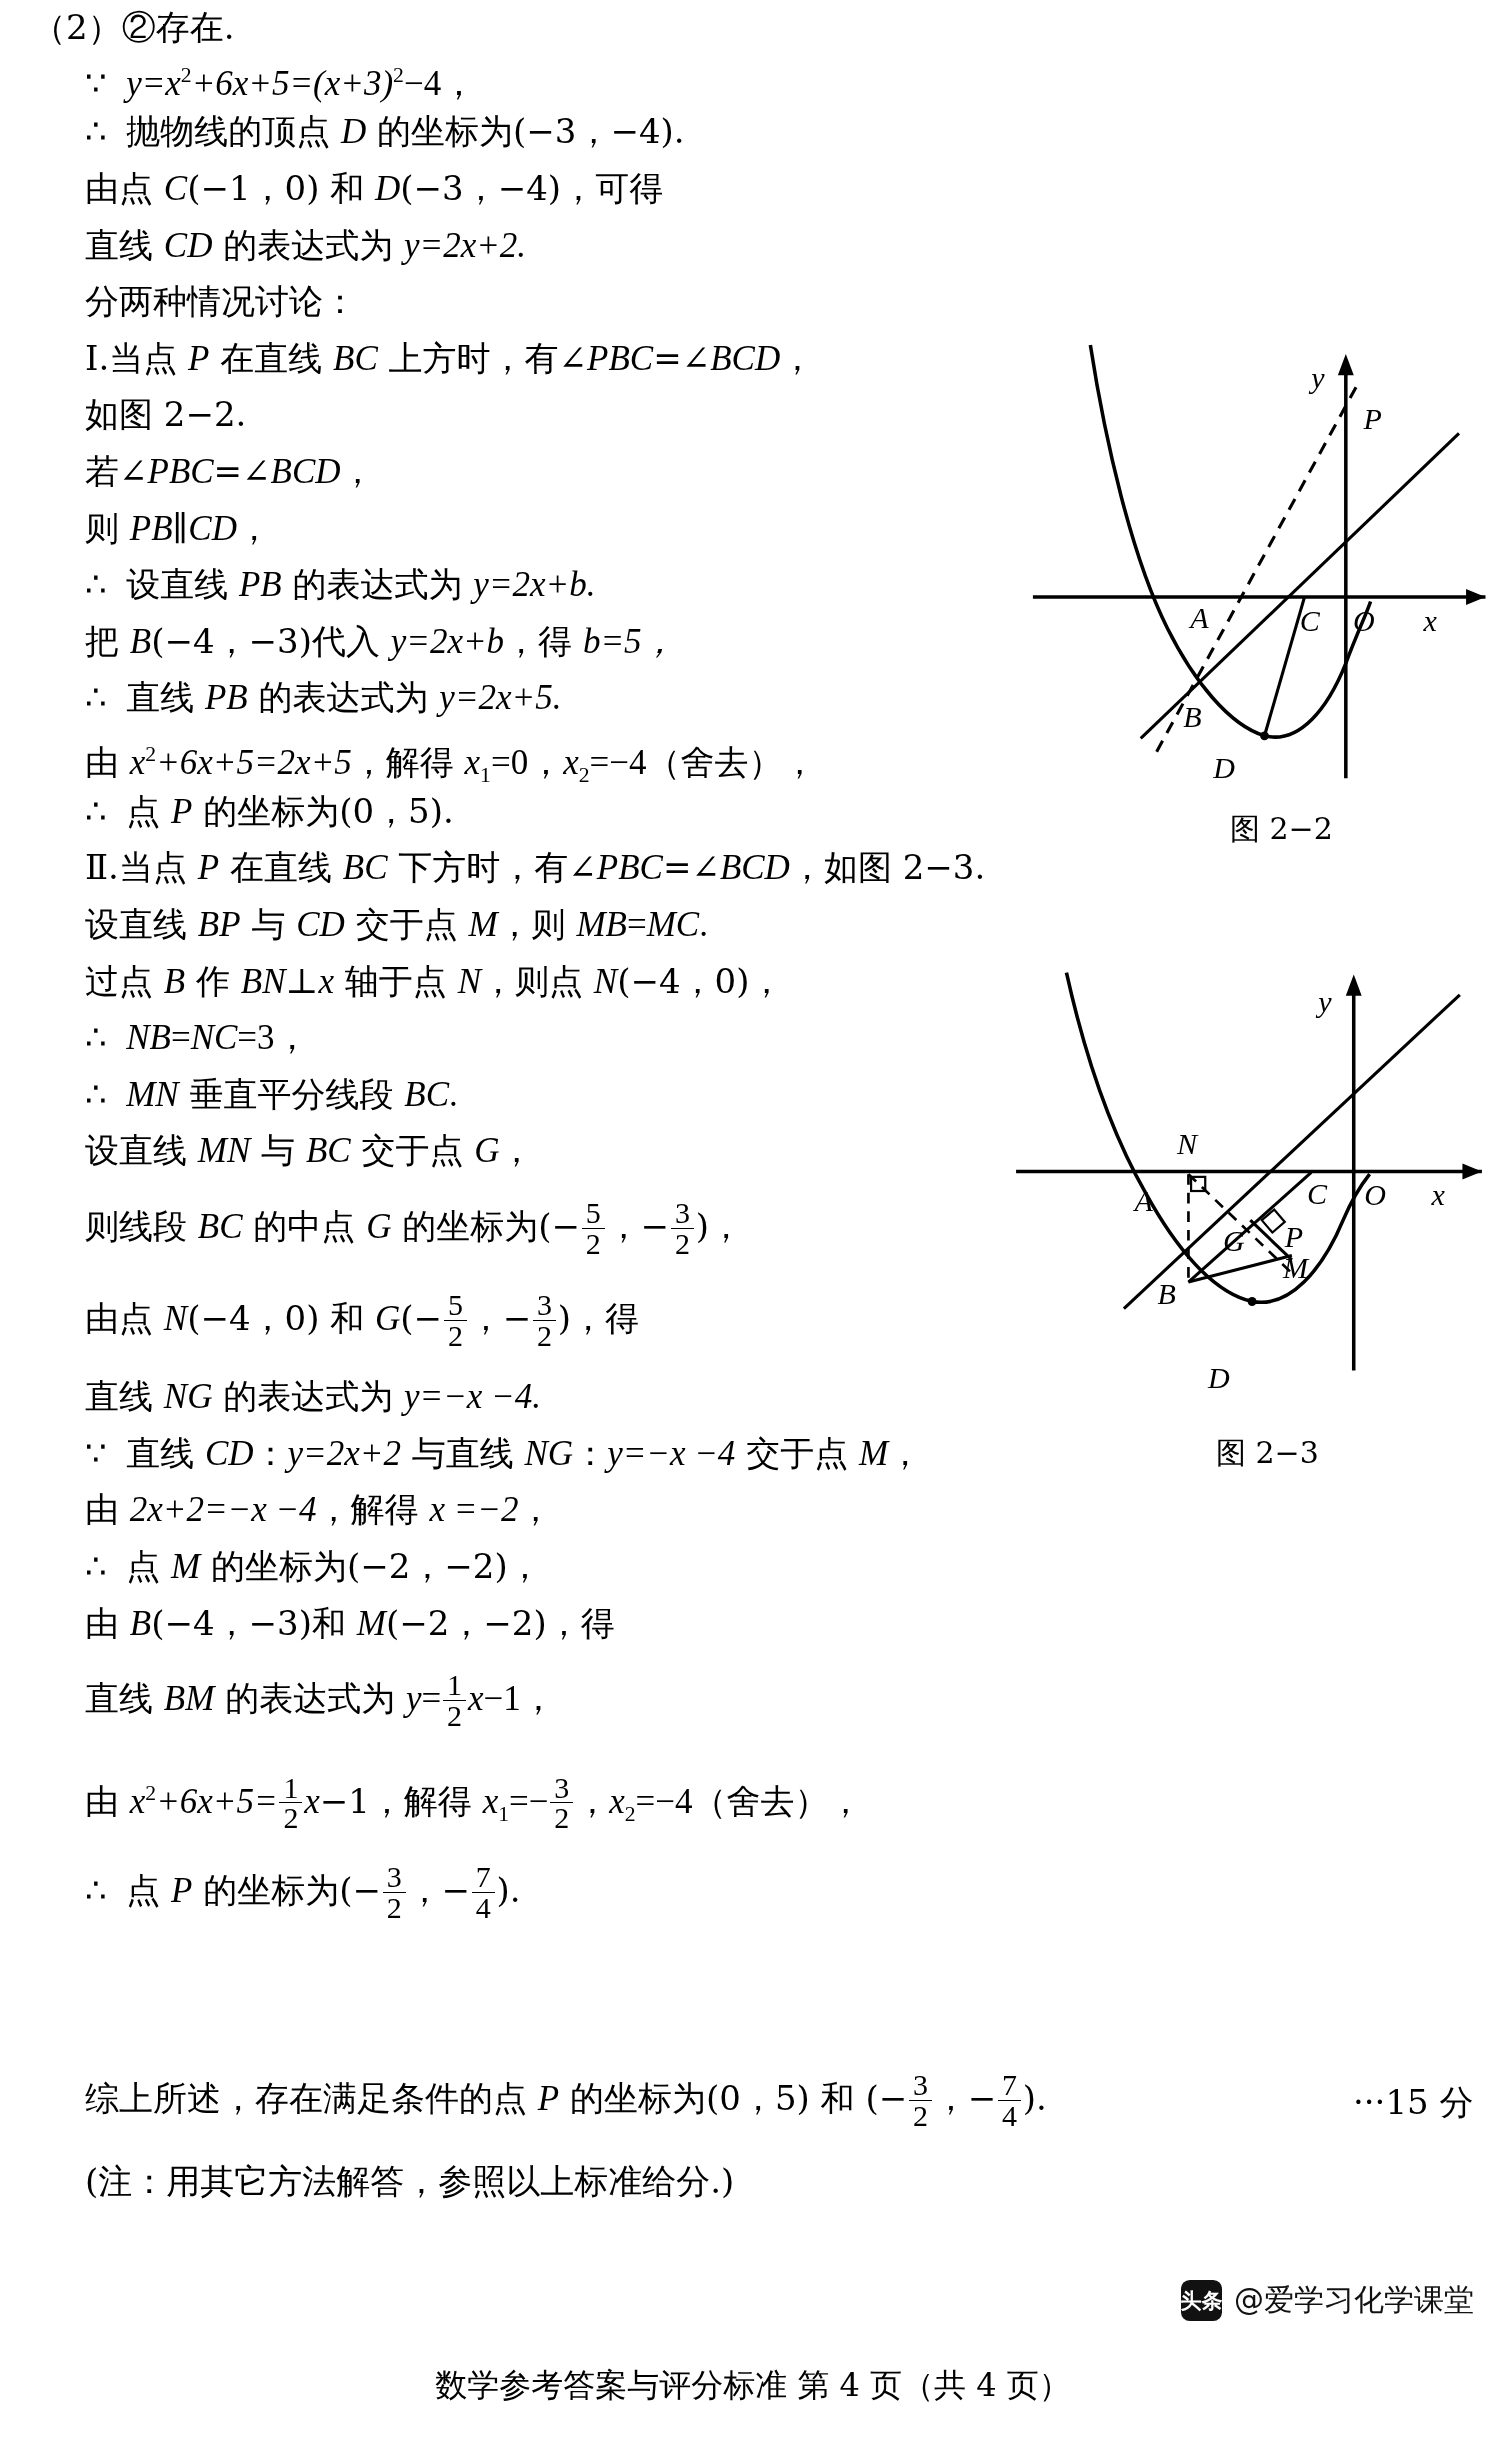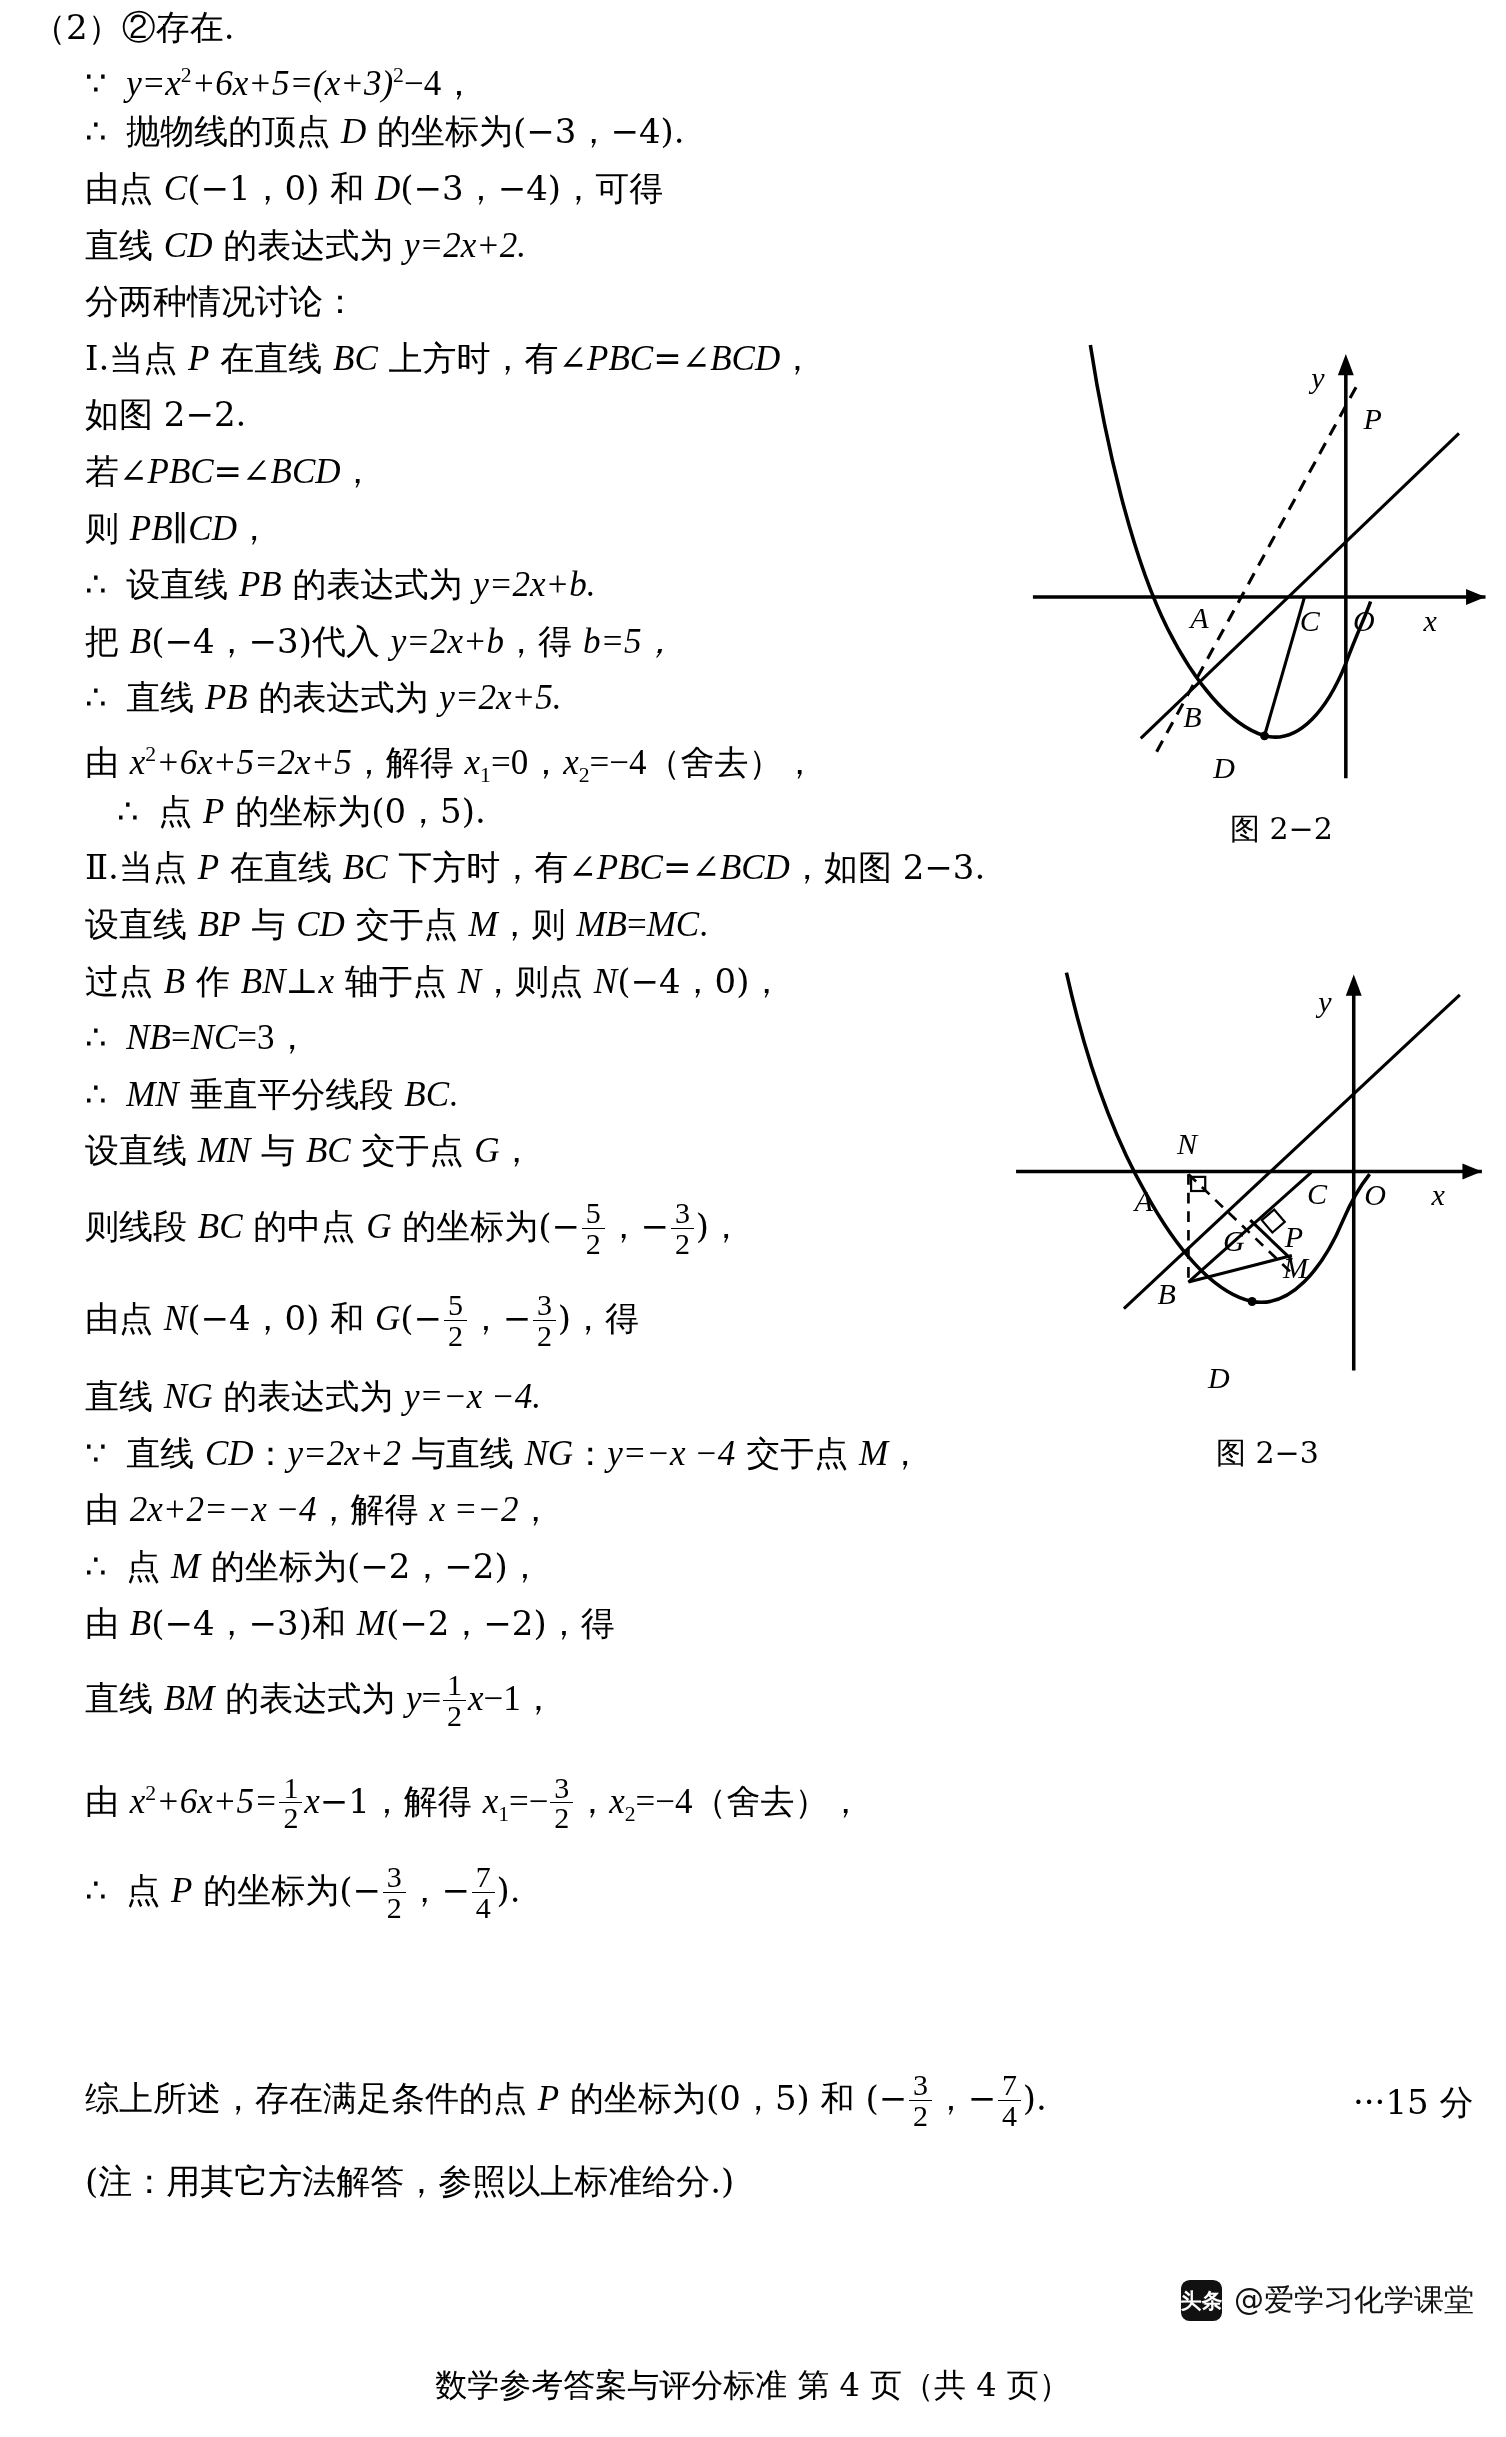--- a/index.html
+++ b/index.html
@@ -153,21 +153,21 @@
     </span>
 
     <span class="line" style="position:absolute;top:670px;left:85px;">
       <span class="cn">∴</span><span class="spw"></span><span class="cn">直线 </span><span class="it">PB</span><span class="cn"> 的表达式为 </span><span class="it">y=2x+5.</span>
     </span>
 
     <span class="line" style="position:absolute;top:727px;left:85px;">
       <span class="cn">由 </span><span class="it">x</span><span class="supr">2</span><span class="it">+6x+5=2x+5</span><span class="cn">，解得 </span><span class="it">x</span><span class="sub">1</span><span class="rm">=0，</span><span class="it">x</span><span class="sub">2</span><span class="rm">=−4</span><span class="cn">（舍去），</span>
     </span>
 
-    <span class="line" style="position:absolute;top:784px;left:85px;margin-left:32px;">
+    <span class="line" style="position:absolute;top:784px;left:85px;">
       <span class="cn">∴</span><span class="spw"></span><span class="cn">点 </span><span class="it">P</span><span class="cn"> 的坐标为(0，5).</span>
     </span>
 
     <span class="line" style="position:absolute;top:840px;left:85px;">
       <span class="cn">Ⅱ.</span><span class="cn">当点 </span><span class="it">P</span><span class="cn"> 在直线 </span><span class="it">BC</span><span class="cn"> 下方时，有∠</span><span class="it">PBC</span><span class="cn">=∠</span><span class="it">BCD</span><span class="cn">，如图 2−3.</span>
     </span>
 
     <span class="line" style="position:absolute;top:897px;left:85px;">
       <span class="cn">设直线 </span><span class="it">BP</span><span class="cn"> 与 </span><span class="it">CD</span><span class="cn"> 交于点 </span><span class="it">M</span><span class="cn">，则 </span><span class="it">MB</span><span class="rm">=</span><span class="it">MC</span><span class="rm">.</span>
     </span>

